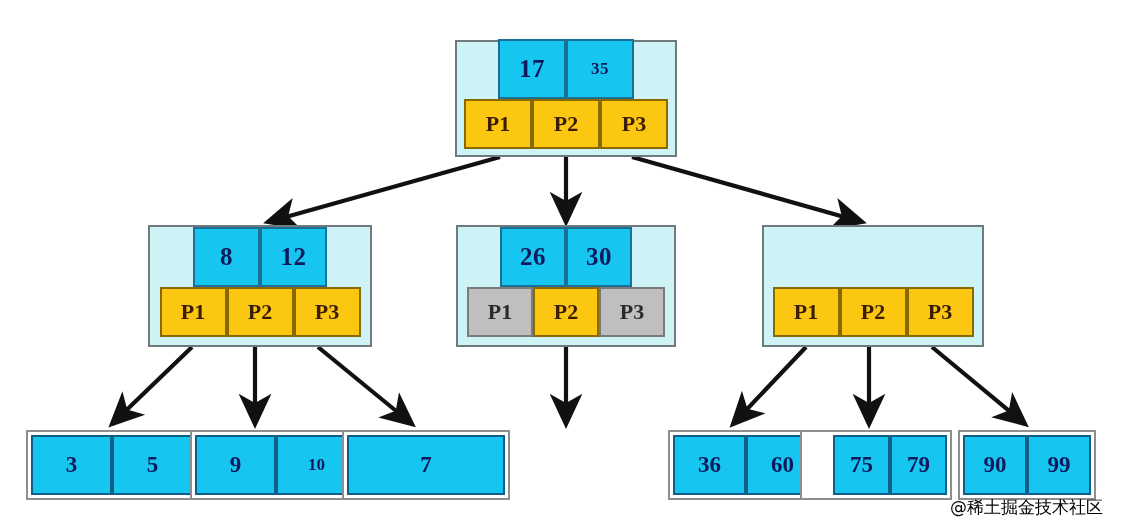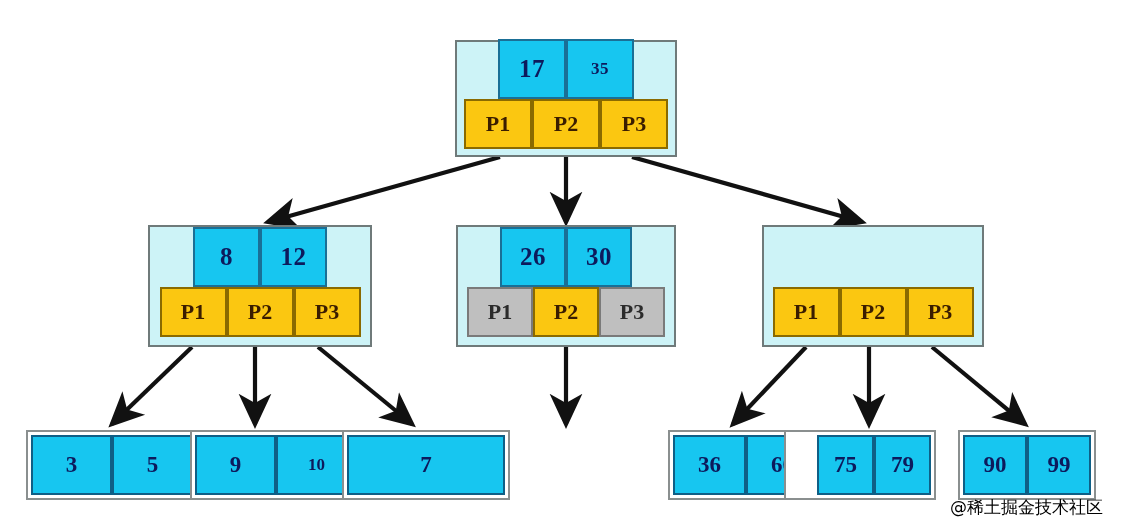--- a/index.html
+++ b/index.html
@@ -166,21 +166,21 @@
   <div class="leaf" style="left:342px;top:430px;width:168px;height:70px;">
     <div class="leafcell" style="font-size:23px;">7</div>
   </div>
 
 
   <div class="leaf" style="left:652px;top:430px;width:156px;height:70px;margin-left:16px;">
     <div class="leafcell" style="font-size:23px;">36</div>
     <div class="leafcell" style="font-size:23px;">60</div>
   </div>
 
-  <div class="leaf" style="left:784px;top:430px;width:152px;height:70px;padding-left:31px;">
+  <div class="leaf" style="left:800px;top:430px;width:152px;height:70px;padding-left:31px;">
     <div class="leafcell" style="font-size:23px;">75</div>
     <div class="leafcell" style="font-size:23px;">79</div>
   </div>
 
   <div class="leaf" style="left:958px;top:430px;width:138px;height:70px;">
     <div class="leafcell" style="font-size:23px;">90</div>
     <div class="leafcell" style="font-size:23px;">99</div>
   </div>
 
   <div id="watermark" style="left:950px;top:496px;font-size:17px;">@稀土掘金技术社区</div>

